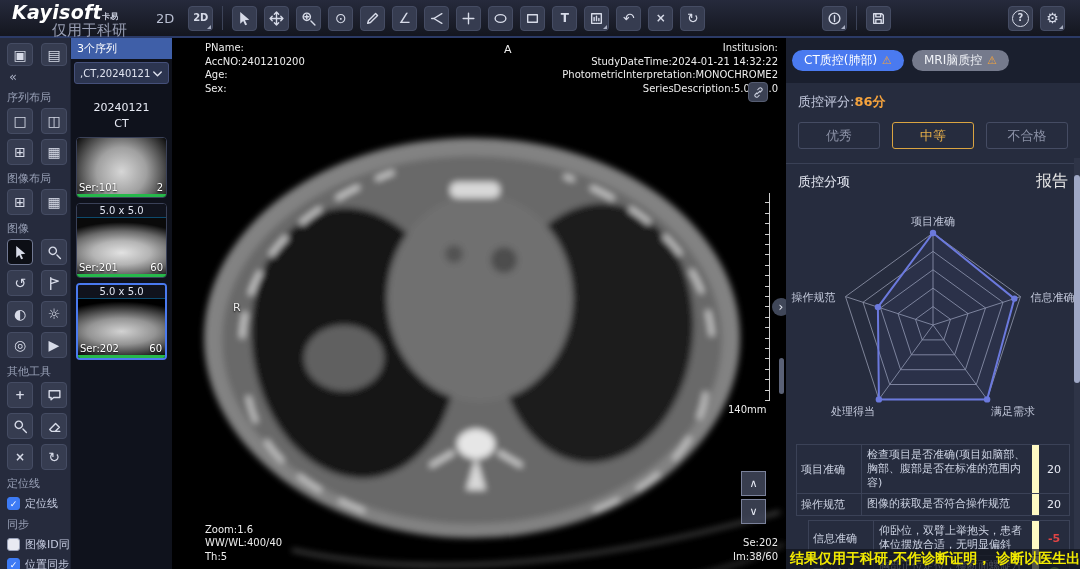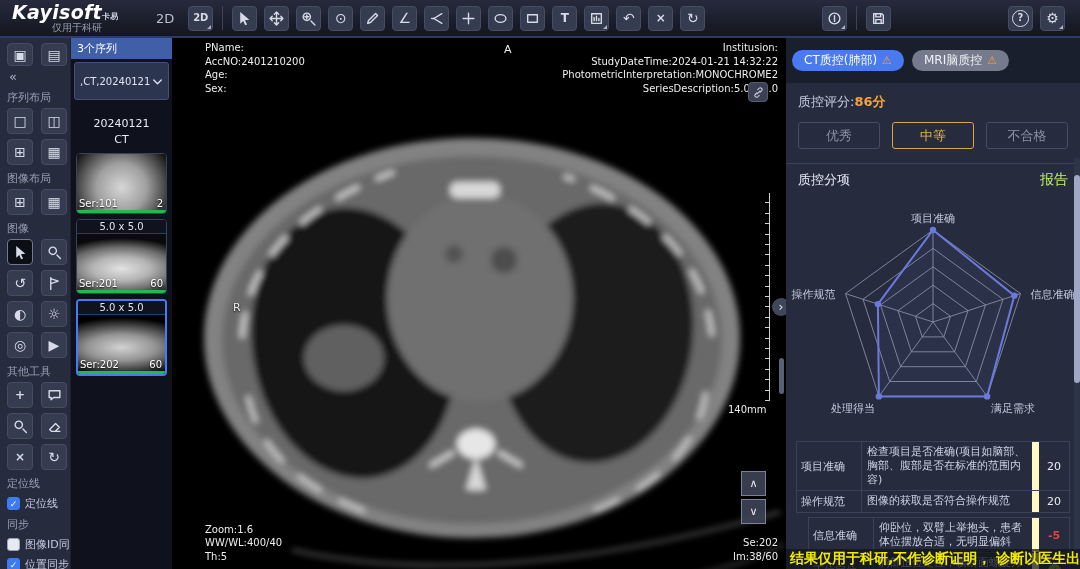--- a/index.html
+++ b/index.html
@@ -7,21 +7,21 @@
        font-family:"DejaVu Sans","Liberation Sans",sans-serif;
        background:#10121c;color:#e6e9f2;font-size:12px;-webkit-font-smoothing:antialiased;}
 
   
   #topbar{position:absolute;left:0;top:0;width:1080px;height:38px;
           background:linear-gradient(#262a3c,#14161f);border-bottom:2px solid #2b3a66;
           display:flex;align-items:center;box-sizing:border-box;padding:0 8px;}
   #logo-wrap{width:138px;position:relative;height:38px;}
   #logo-main{position:absolute;left:4px;top:2px;font-size:19px;font-weight:bold;font-style:italic;color:#fff;letter-spacing:.3px;}
   #logo-cn{font-size:8px;font-style:normal;color:#cdd2e2;}
-  #logo-sub{position:absolute;left:44px;top:22px;font-size:10px;color:#9aa0b5;}
+  #logo-sub{position:absolute;left:44px;top:22px;font-size:15px;color:#9aa0b5;}
   #mode-label{color:#b9bfd2;font-size:13px;margin:0 14px 0 10px;}
   .tb-btn{width:25px;height:25px;border-radius:4px;background:#363c50;border:1px solid #454c63;
           display:flex;align-items:center;justify-content:center;color:#d7dbe8;margin-right:7px;
           position:relative;font-size:13px;box-sizing:border-box;flex:0 0 auto;}
   .tb-btn.corner::after{content:"";position:absolute;right:1px;bottom:1px;
           border-left:4px solid transparent;border-bottom:4px solid #aab0c2;}
   .tb-sep{width:1px;height:24px;background:#3c4358;margin:0 9px 0 2px;flex:0 0 auto;}
   .tb-spacer{flex:1;}
   .icon{display:flex;align-items:center;justify-content:center;line-height:1;}
   .icon svg{width:15px;height:15px;stroke:currentColor;fill:none;stroke-width:1.3;stroke-linecap:round;stroke-linejoin:round;}
@@ -44,21 +44,21 @@
   .chk-row{display:flex;align-items:center;gap:5px;margin:5px 0;color:#c6cce0;font-size:11px;white-space:nowrap;}
   .chk{width:13px;height:13px;border-radius:3px;border:1px solid #9aa2b8;background:#e8eaf2;
        display:flex;align-items:center;justify-content:center;flex:0 0 auto;box-sizing:border-box;}
   .chk.on{background:#3d7bf5;border-color:#3d7bf5;color:#fff;font-size:9px;font-weight:bold;}
 
   
   #series-panel{position:absolute;left:70px;top:38px;width:102px;height:531px;background:#0f121c;
                 box-sizing:border-box;overflow:hidden;border-left:1px solid #1c2130;}
   #series-head{background:#3f5fa8;color:#fff;font-size:11px;padding:3px 6px;}
   #series-dd{background:#2c3550;border:1px solid #45507a;margin:3px 3px 0;height:20px;display:flex;
-             justify-content:space-between;align-items:center;padding:8px 5px;font-size:10px;border-radius:3px;color:#dfe3ef;}
+             justify-content:space-between;align-items:center;padding:0 5px;font-size:10px;border-radius:3px;color:#dfe3ef;}
   #study-label{text-align:center;font-size:11px;color:#e8ebf5;margin-top:16px;line-height:16px;}
   .thumb-card{margin:5px 5px 0;border:1px solid #3a4158;border-radius:4px;overflow:hidden;position:relative;background:#000;}
   .thumb-card.selected{border:2px solid #4a7af0;}
   .thumb-head{font-size:10px;text-align:center;color:#dfe3ef;background:#10131d;border-bottom:1px solid #0c4a6e;padding:1px 0;}
   .thumb-img{height:56px;position:relative;}
   .thumb-img.scout{background:radial-gradient(ellipse 62% 95% at 50% 60%,#d6d6d6 0%,#a0a0a0 45%,#4a4a4a 78%,#101010 100%);}
   .thumb-img.ct1{background:radial-gradient(ellipse 95% 62% at 50% 62%,#e2e2e2 0%,#b4b4b4 34%,#6a6a6a 62%,#0a0a0a 88%);}
   .thumb-img.ct2{background:radial-gradient(ellipse 98% 58% at 50% 58%,#d2d2d2 0%,#949494 40%,#454545 68%,#000 92%);}
   .thumb-ser{position:absolute;left:2px;bottom:1px;font-size:10px;color:#fff;text-shadow:0 1px 2px #000;}
   .thumb-count{position:absolute;right:3px;bottom:1px;font-size:10px;color:#fff;text-shadow:0 1px 2px #000;}
@@ -99,21 +99,21 @@
   .pill.inactive{background:#757a8c;color:#f0f2f7;}
   .warn{color:#f5a33d;font-size:11px;line-height:1;}
   #score-row{margin:10px 12px 0;font-size:13px;color:#c6cce0;}
   #score-val{color:#f5a33d;font-weight:bold;}
   #grade-row{display:flex;gap:12px;margin:11px 12px 0;}
   .grade-btn{flex:1;height:27px;border:1px solid #454c63;border-radius:3px;background:transparent;color:#8a90a5;
              font-size:13px;display:flex;align-items:center;justify-content:center;box-sizing:border-box;}
   .grade-btn.active{border-color:#d9a441;color:#e8b049;}
   #rp-divider{height:1px;background:#3a4156;margin:14px 0 0;}
   #sec-head{display:flex;justify-content:space-between;align-items:center;padding:7px 12px 0;font-size:13px;color:#e8ebf5;}
-  #report-link{color:#bef264;font-size:14px;}
+  #report-link{color:#e5e5e5;font-size:16px;}
   #radar-wrap{height:250px;position:relative;}
   #radar{width:100%;height:100%;display:block;}
   .qc-table{margin:2px 10px 0;font-size:11px;color:#ccd2e2;}
   .qc-row{display:flex;border:1px solid #3b4257;border-top:none;box-sizing:border-box;}
   .qc-row:first-child{border-top:1px solid #3b4257;}
   .qc-label{width:56px;padding:3px 4px;border-right:1px solid #3b4257;display:flex;align-items:center;flex:0 0 auto;}
   .qc-desc{flex:1;padding:3px 5px;line-height:14px;}
   .qc-score{width:30px;border-left:7px solid #fef9c3;display:flex;align-items:center;justify-content:center;
             color:#e8ebf5;flex:0 0 auto;}
   .qc-score.penalty{color:#e04545;font-weight:bold;}

